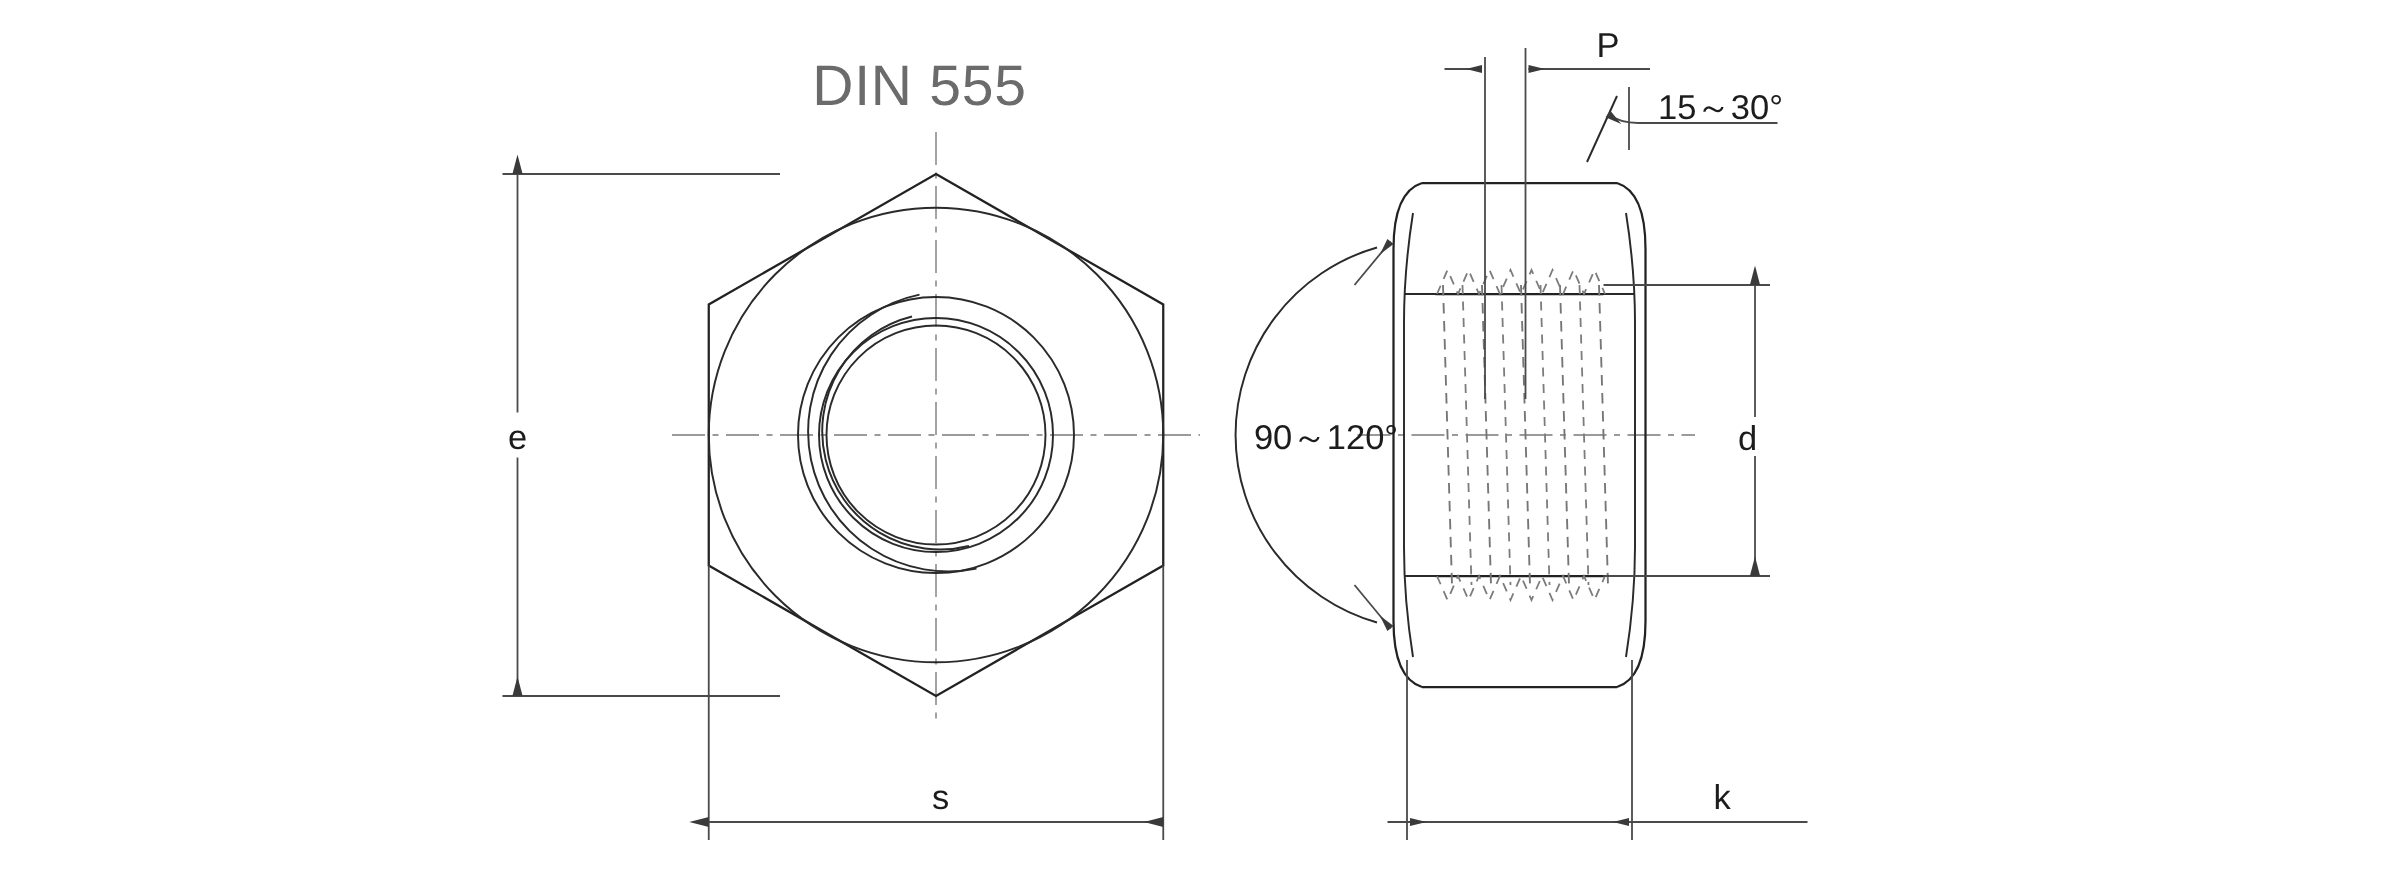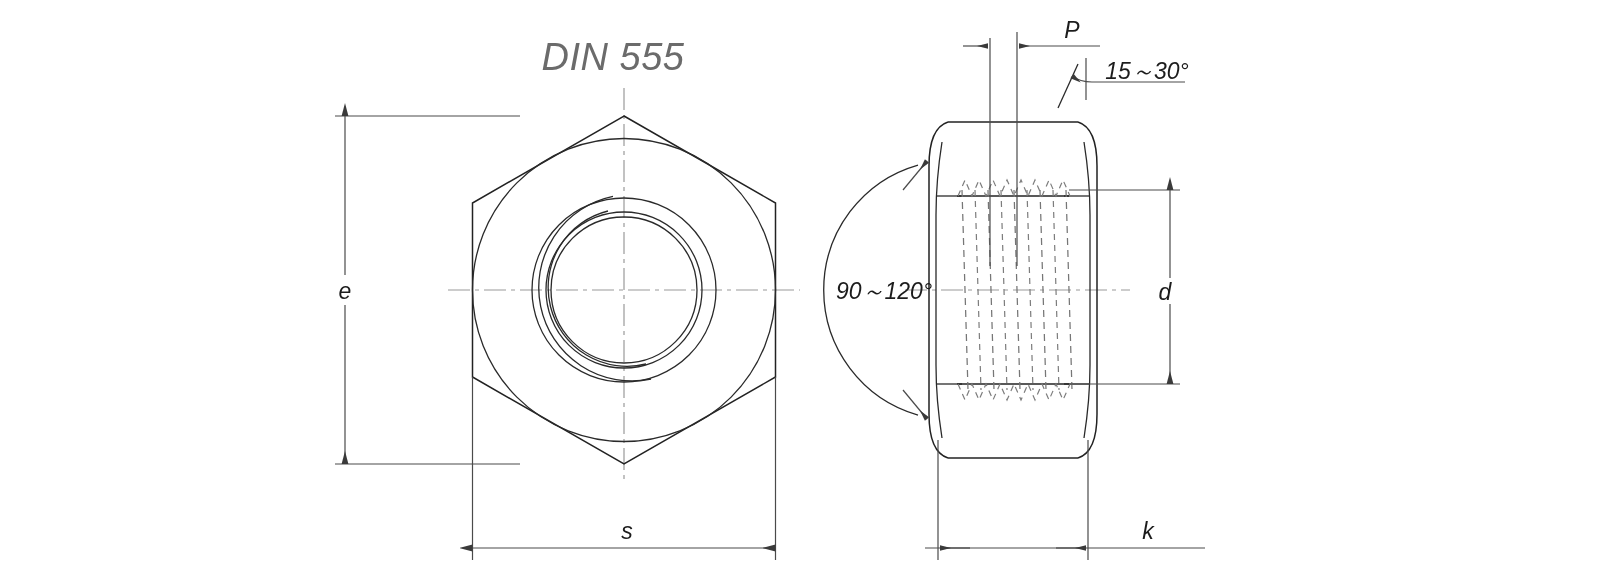--- a/index.html
+++ b/index.html
@@ -10,21 +10,20 @@
   }
   body {
     font-family: "Liberation Sans", sans-serif;
   }
   #drawing-root {
     position: relative;
     width: 1600px;
     height: 583px;
     background: #ffffff;
     overflow: hidden;
-    font-style: italic;
   }
   #drawing-svg {
     display: block;
     width: 1600px;
     height: 583px;
   }
   .title-text {
     font-family: "Liberation Sans", sans-serif;
     font-size: 38px;
     fill: #6b6b6b;

